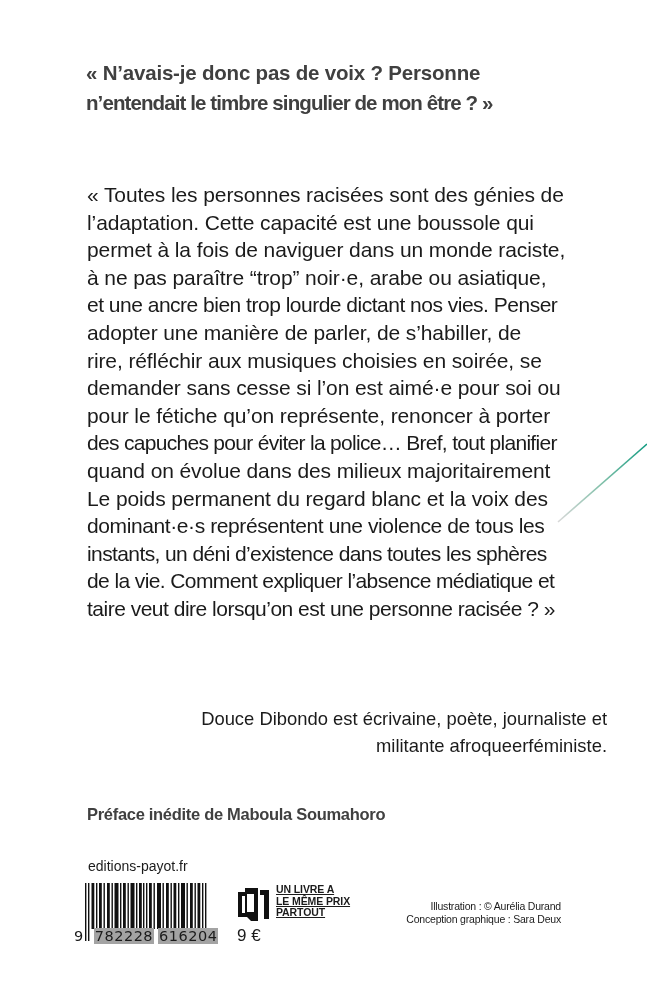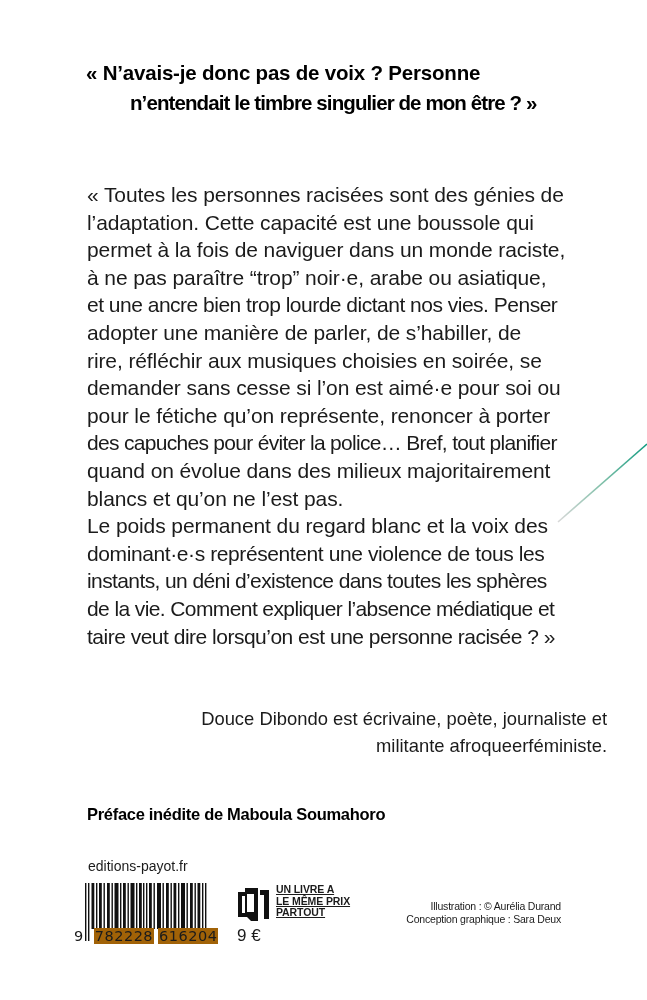--- a/index.html
+++ b/index.html
@@ -1,25 +1,25 @@
 <!DOCTYPE html>
 <html><head>
   <meta charset="utf-8">
   <style>
     html, body { margin: 0; padding: 0; }
     body {
       width: 647px; height: 1000px; background: #ffffff; position: relative; overflow: hidden;
       font-family: "Liberation Sans", sans-serif; color: #1b1b1b;
     }
-    .teal { color: #000000; }
+    .teal { color: #404040; }
     .epigraph {
       position: absolute; left: 86px; top: 58px; width: 540px;
       font-weight: bold; font-size: 20.5px; line-height: 30px; letter-spacing: -0.2px;
     }
-    .epigraph .l2 { letter-spacing: -0.9px; margin-left: 44px; }
+    .epigraph .l2 { letter-spacing: -0.9px; }
     .body-text {
       position: absolute; left: 87px; top: 181px; width: 520px;
       font-size: 21px; line-height: 27.6px; letter-spacing: -0.1px;
     }
     .body-text .ln { display: block; white-space: nowrap; }
     .bio {
       position: absolute; left: 87px; top: 705px; width: 520px;
       font-size: 18.4px; line-height: 27px;
     }
     .bio .ln { display: block; white-space: nowrap; text-align: right; }
@@ -32,21 +32,21 @@
     }
     .barcode {
       position: absolute; left: 72px; top: 883px; width: 150px; height: 60px;
     }
     .barcode svg { display: block; }
     .barcode-digits {
       position: absolute; left: 74px; top: 928px; font-family: "DejaVu Sans", sans-serif;
       font-size: 14.5px; letter-spacing: 0.5px; background: transparent;
     }
     .barcode-digits .lead { margin-right: 10px; }
-    .barcode-digits .grp { background: #a16207; padding: 0 1px; }
+    .barcode-digits .grp { background: #a3a3a3; padding: 0 1px; }
     .label-logo {
       position: absolute; left: 236px; top: 886px; width: 34px; height: 36px;
     }
     .label-text {
       position: absolute; left: 276px; top: 884px; font-weight: bold; font-size: 10.5px;
       line-height: 11.5px; letter-spacing: -0.1px; text-decoration: underline;
     }
     .price {
       position: absolute; left: 237px; top: 926px; font-size: 17px;
     }
@@ -82,21 +82,20 @@
   <span class="ln">l’adaptation. Cette capacité est une boussole qui</span>
   <span class="ln">permet à la fois de naviguer dans un monde raciste,</span>
   <span class="ln">à ne pas paraître “trop” noir·e, arabe ou asiatique,</span>
   <span class="ln" style="letter-spacing:-0.5px">et une ancre bien trop lourde dictant nos vies. Penser</span>
   <span class="ln">adopter une manière de parler, de s’habiller, de</span>
   <span class="ln">rire, réfléchir aux musiques choisies en soirée, se</span>
   <span class="ln">demander sans cesse si l’on est aimé·e pour soi ou</span>
   <span class="ln">pour le fétiche qu’on représente, renoncer à porter</span>
   <span class="ln" style="letter-spacing:-0.7px">des capuches pour éviter la police… Bref, tout planifier</span>
   <span class="ln">quand on évolue dans des milieux majoritairement</span>
-  <span class="ln">blancs et qu’on ne l’est pas.</span>
   <span class="ln">Le poids permanent du regard blanc et la voix des</span>
   <span class="ln" style="letter-spacing:-0.4px">dominant·e·s représentent une violence de tous les</span>
   <span class="ln" style="letter-spacing:-0.6px">instants, un déni d’existence dans toutes les sphères</span>
   <span class="ln" style="letter-spacing:-0.6px">de la vie. Comment expliquer l’absence médiatique et</span>
   <span class="ln" style="letter-spacing:-0.5px">taire veut dire lorsqu’on est une personne racisée ? »</span>
 </div>
 
 <div class="bio">
   <span class="ln">Douce Dibondo est écrivaine, poète, journaliste et</span>
   <span class="ln">militante afroqueerféministe.</span>

